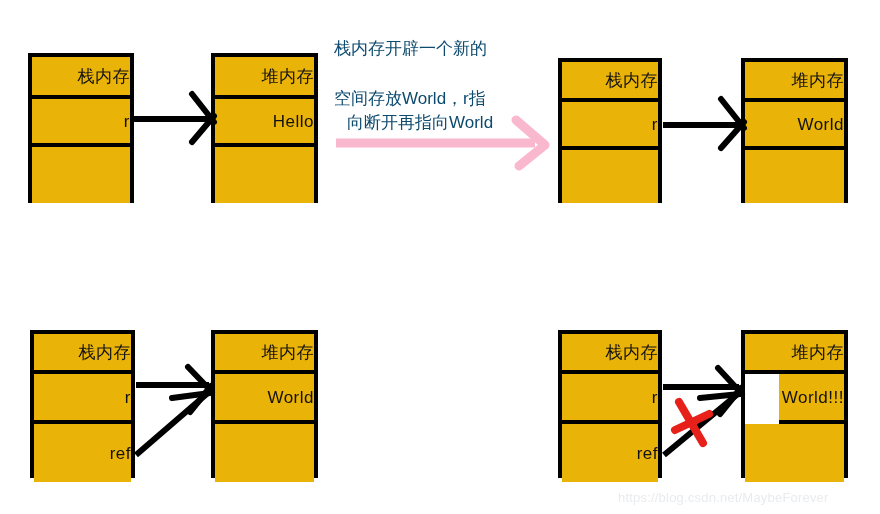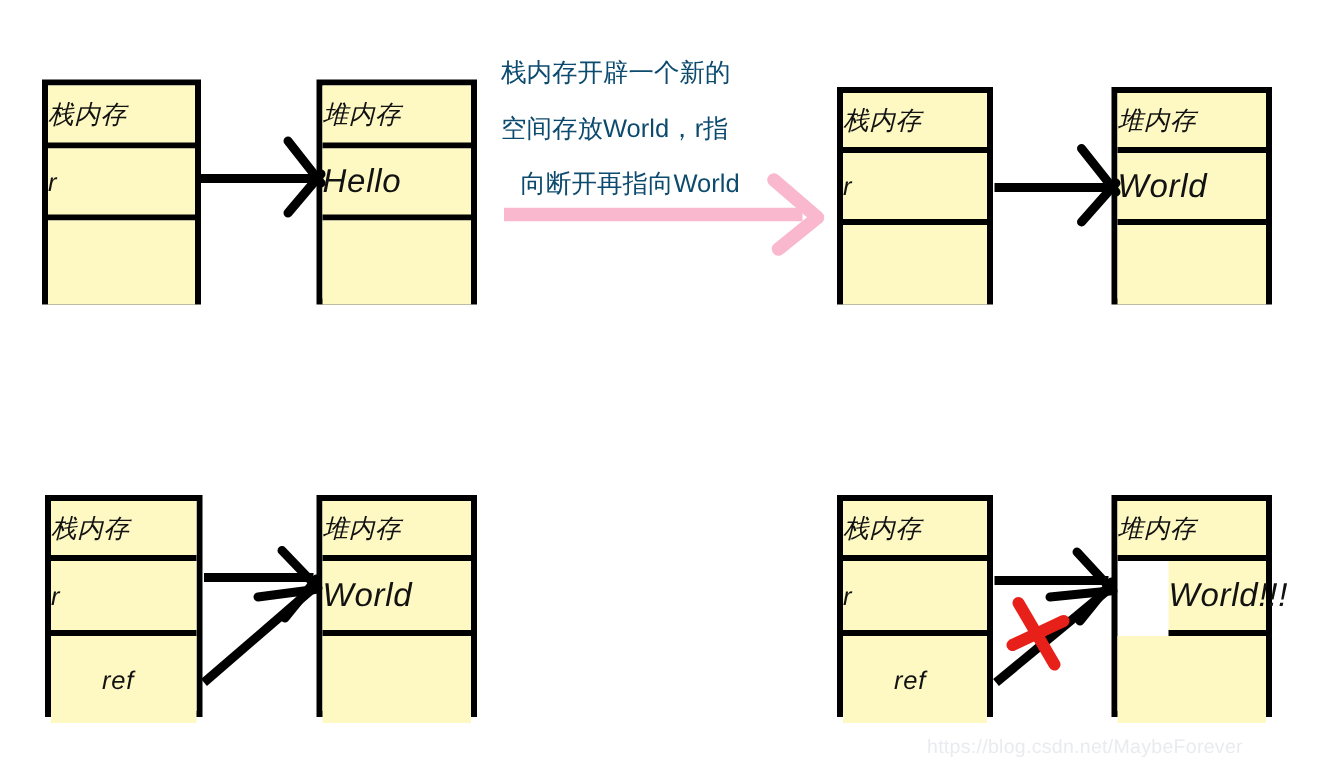--- a/index.html
+++ b/index.html
@@ -22,40 +22,39 @@
     position: absolute;
     border: 4px solid #000000;
     box-sizing: border-box;
     background: #ffffff;
   }
   .mem-row {
     box-sizing: border-box;
     border-bottom: 4px solid #000000;
     display: flex;
     align-items: center;
-    justify-content: flex-start;
-    background: #fef9c3;
-    font-style: italic;
+    justify-content: flex-end;
+    background: #eab308;
   }
   .mem-row:last-child {
     border-bottom: none;
     padding-left: 34px;
   }
   .mem-label {
     font-size: 17px;
     color: #121212;
     line-height: 1;
     white-space: nowrap;
     letter-spacing: 0.5px;
   }
   .mem-label.cjk {
     font-size: 17px;
   }
   .mem-label.val {
-    font-size: 22px;
+    font-size: 17px;
   }
   
   #overlay {
     position: absolute;
     left: 0;
     top: 0;
     width: 880px;
     height: 514px;
     pointer-events: none;
   }
@@ -172,21 +171,21 @@
     </div>
     <div class="mem-row" style="height:50px;margin-left:34px;">
       <span class="mem-label val">World!!!</span>
     </div>
     <div class="mem-row" style="height:58px;">
       <span class="mem-label"></span>
     </div>
   </div>
 
   <div class="annotation" style="left:334px; top:30px;">栈内存开辟一个新的</div>
-  <div class="annotation" style="left:334px; top:67px;">空间存放World，r指</div>
+  <div class="annotation" style="left:334px; top:80px;">空间存放World，r指</div>
   <div class="annotation" style="left:347px; top:104px;">向断开再指向World</div>
 
   <div class="watermark" style="left:618px; top:490px;">https://blog.csdn.net/MaybeForever</div>
 
   <svg id="overlay" viewBox="0 0 880 514" xmlns="http://www.w3.org/2000/svg">
 
     <g>
       <path d="M134,119 L209,119" stroke="#000000" stroke-width="6" fill="none" stroke-linecap="butt"></path>
       <path d="M192,94 L214,122" stroke="#000000" stroke-width="6" fill="none" stroke-linecap="round"></path>
       <path d="M214,116 L192,142" stroke="#000000" stroke-width="6" fill="none" stroke-linecap="round"></path>

